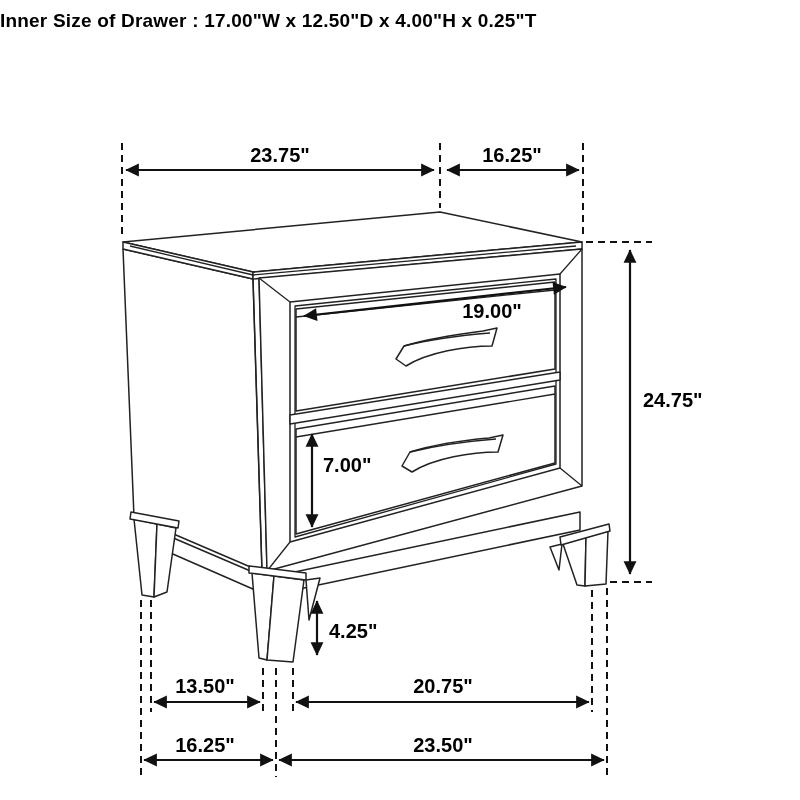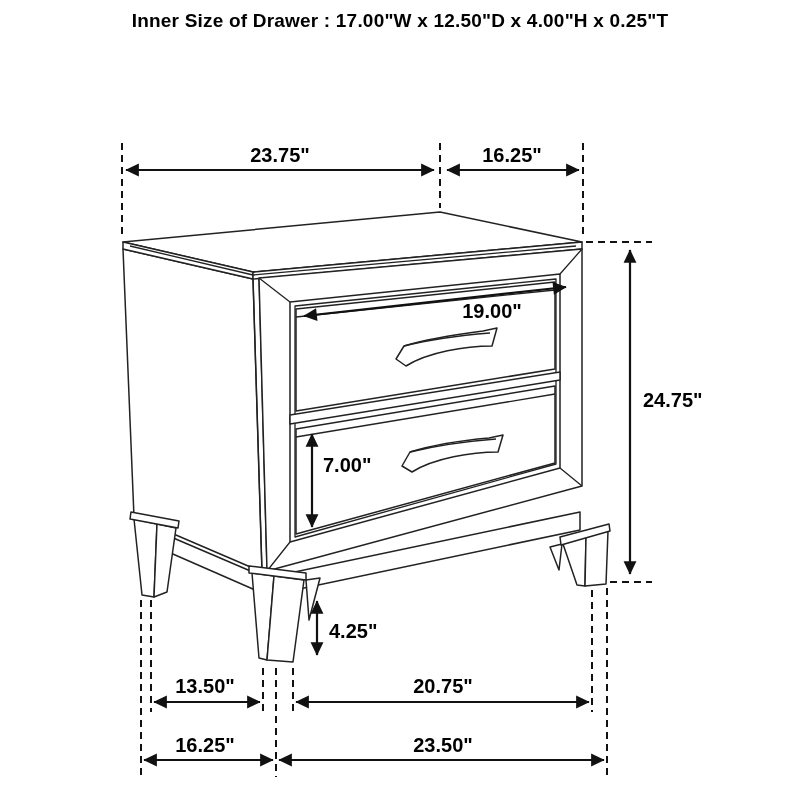--- a/index.html
+++ b/index.html
@@ -5,21 +5,21 @@
   html,body{margin:0;padding:0;background:#ffffff;}
   .stage{
     position:relative;
     width:800px;height:800px;
     background:#ffffff;
     font-family:"Liberation Sans",sans-serif;
     overflow:hidden;
   }
   .title{
     position:absolute;top:10px;left:0;width:800px;
-    text-align:center;
+    text-align:left;
     font:bold 19px "Liberation Sans",sans-serif;
     color:#000;
     letter-spacing:.2px;
   }
   svg{position:absolute;top:0;left:0;}
   .furn{fill:#ffffff;stroke:#222222;stroke-width:1.5;stroke-linejoin:round;}
   .furn-line{fill:none;stroke:#222222;stroke-width:1.3;stroke-linejoin:round;}
   .dimline{stroke:#111111;stroke-width:2.2;fill:none;}
   .ext{stroke:#111111;stroke-width:2;fill:none;stroke-dasharray:7 5;}
   .dim{font:bold 20px "Liberation Sans",sans-serif;fill:#000000;}

